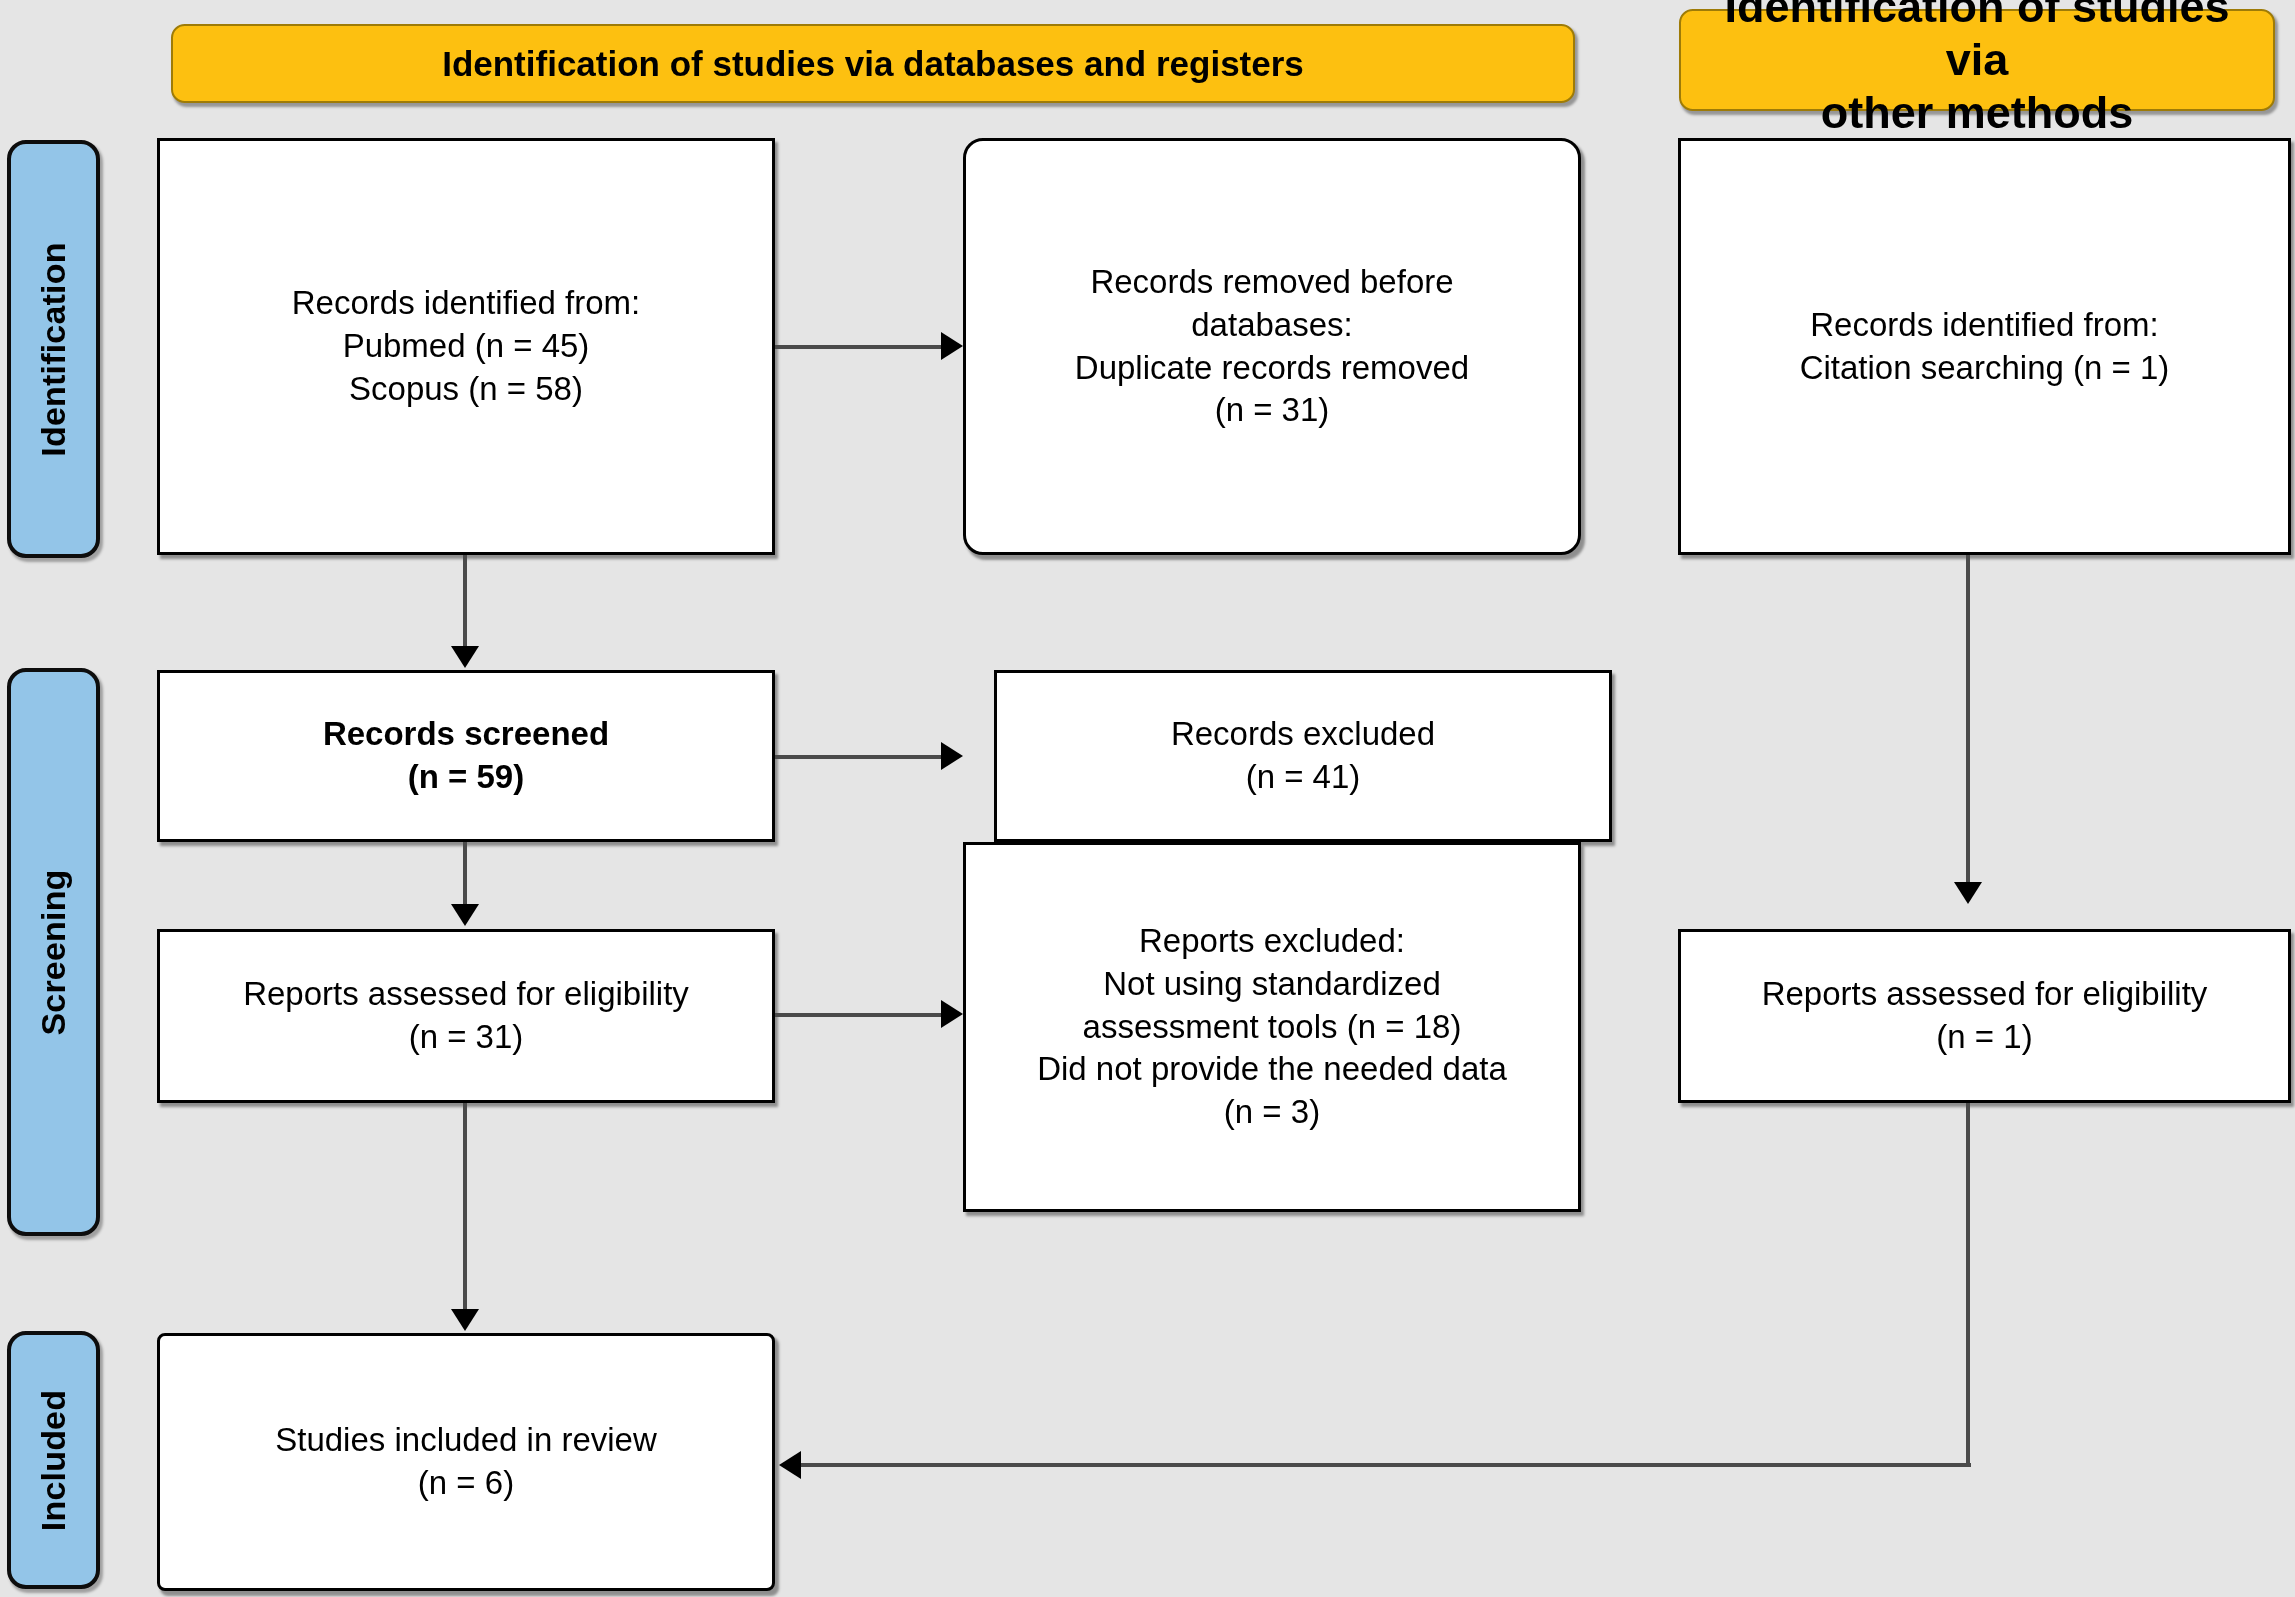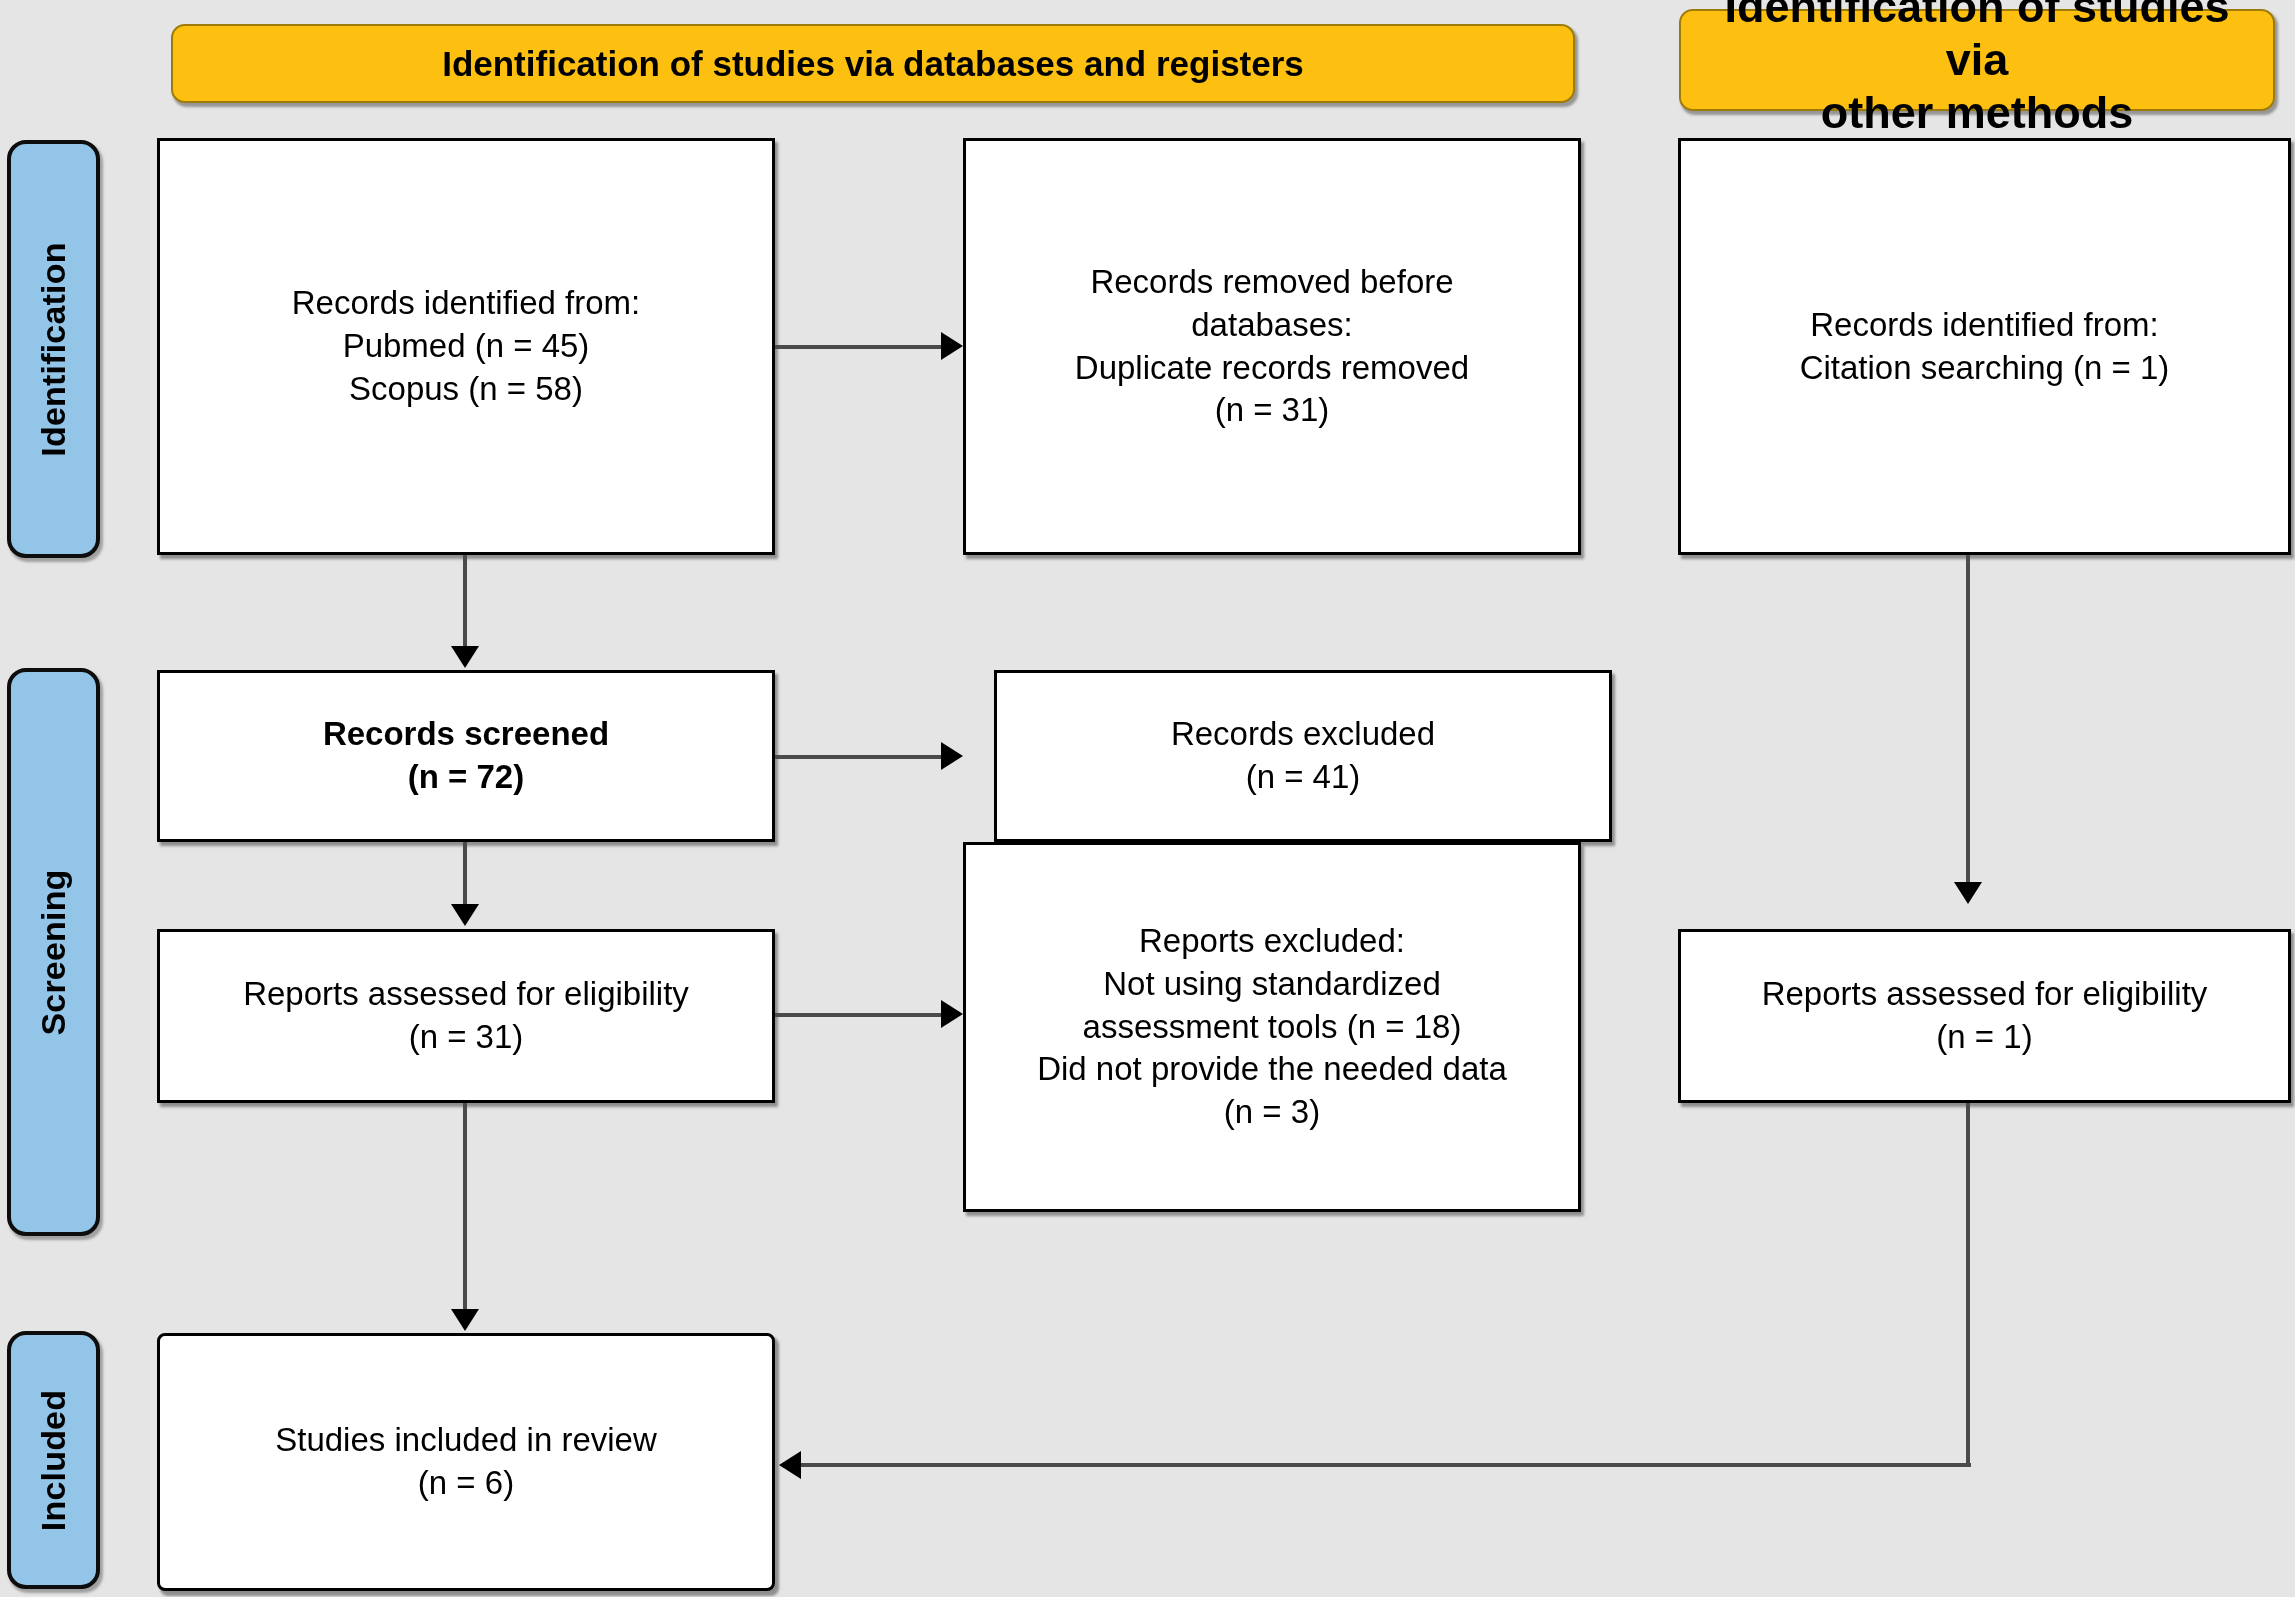--- a/index.html
+++ b/index.html
@@ -83,21 +83,21 @@
     justify-content: center;
     text-align: center;
     color: #000000;
     font-size: 33px;
     line-height: 1.30;
     padding: 5.2px 10.3px;
   }
   .box .txt { width: 100%; }
 
   #box-records-identified  { left: 157px;  top: 138px;  width: 618px;  height: 417px; }
-  #box-records-removed     { left: 963px; top: 138px;  width: 618px;  height: 417px; }
+  #box-records-removed     { left: 963px; top: 138px;  width: 618px;  height: 417px; border-radius: 20px; }
   #box-other-identified    { left: 1678px; top: 138px;  width: 613px;  height: 417px; }
 
   #box-records-screened    { left: 157px;  top: 670px;  width: 618px;  height: 172px; font-weight: bold; }
   #box-records-excluded    { left: 963px; top: 670px;  width: 618px;  height: 172px; margin-left: 31px; }
 
   #box-reports-assessed    { left: 157px;  top: 929px; width: 618px;  height: 174px; }
   #box-reports-excluded    { left: 963px; top: 842px;  width: 618px;  height: 370px; }
   #box-other-assessed      { left: 1678px; top: 929px; width: 613px;  height: 174px; }
 
   #box-studies-included    { left: 157px;  top: 1333px; width: 618px;  height: 258px; border-radius: 8px; }
@@ -180,21 +180,21 @@
   <div class="box" id="box-other-identified">
     <span class="txt">
       <span>Records identified from:</span><br>
       <span>Citation searching (n = 1)</span>
     </span>
   </div>
 
   <div class="box" id="box-records-screened">
     <span class="txt">
       <span>Records screened</span><br>
-      <span>(n = 72)</span>
+      <span>(n = 59)</span>
     </span>
   </div>
 
   <div class="box" id="box-records-excluded">
     <span class="txt">
       <span>Records excluded</span><br>
       <span>(n = 41)</span>
     </span>
   </div>
 

